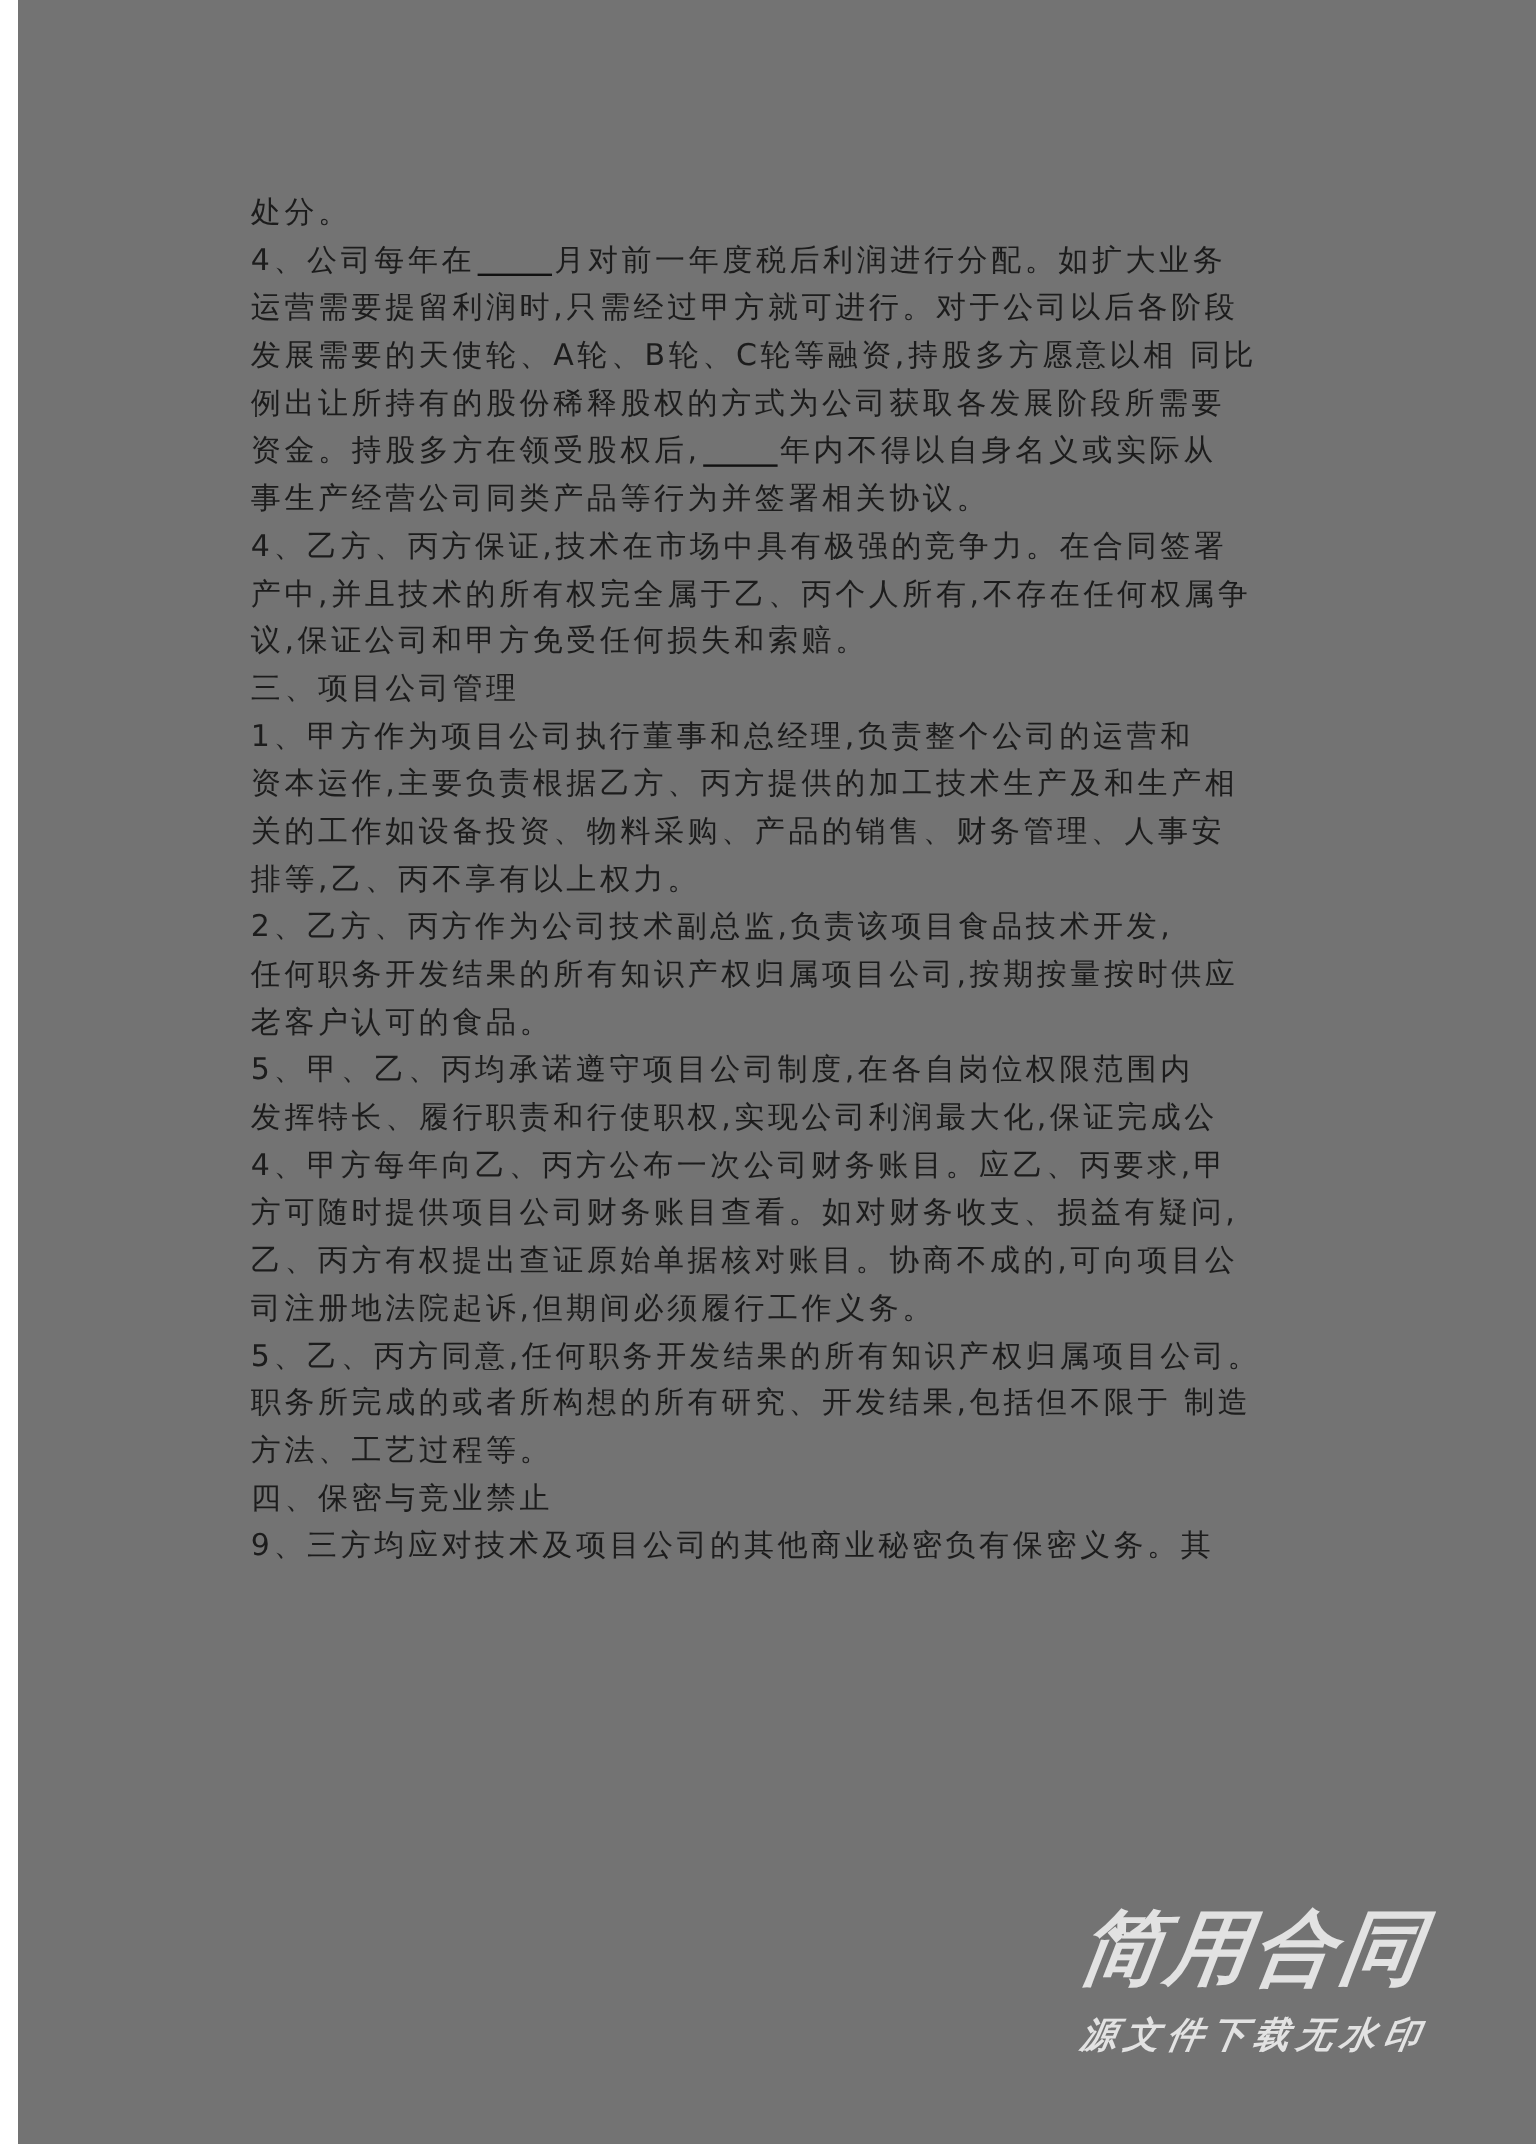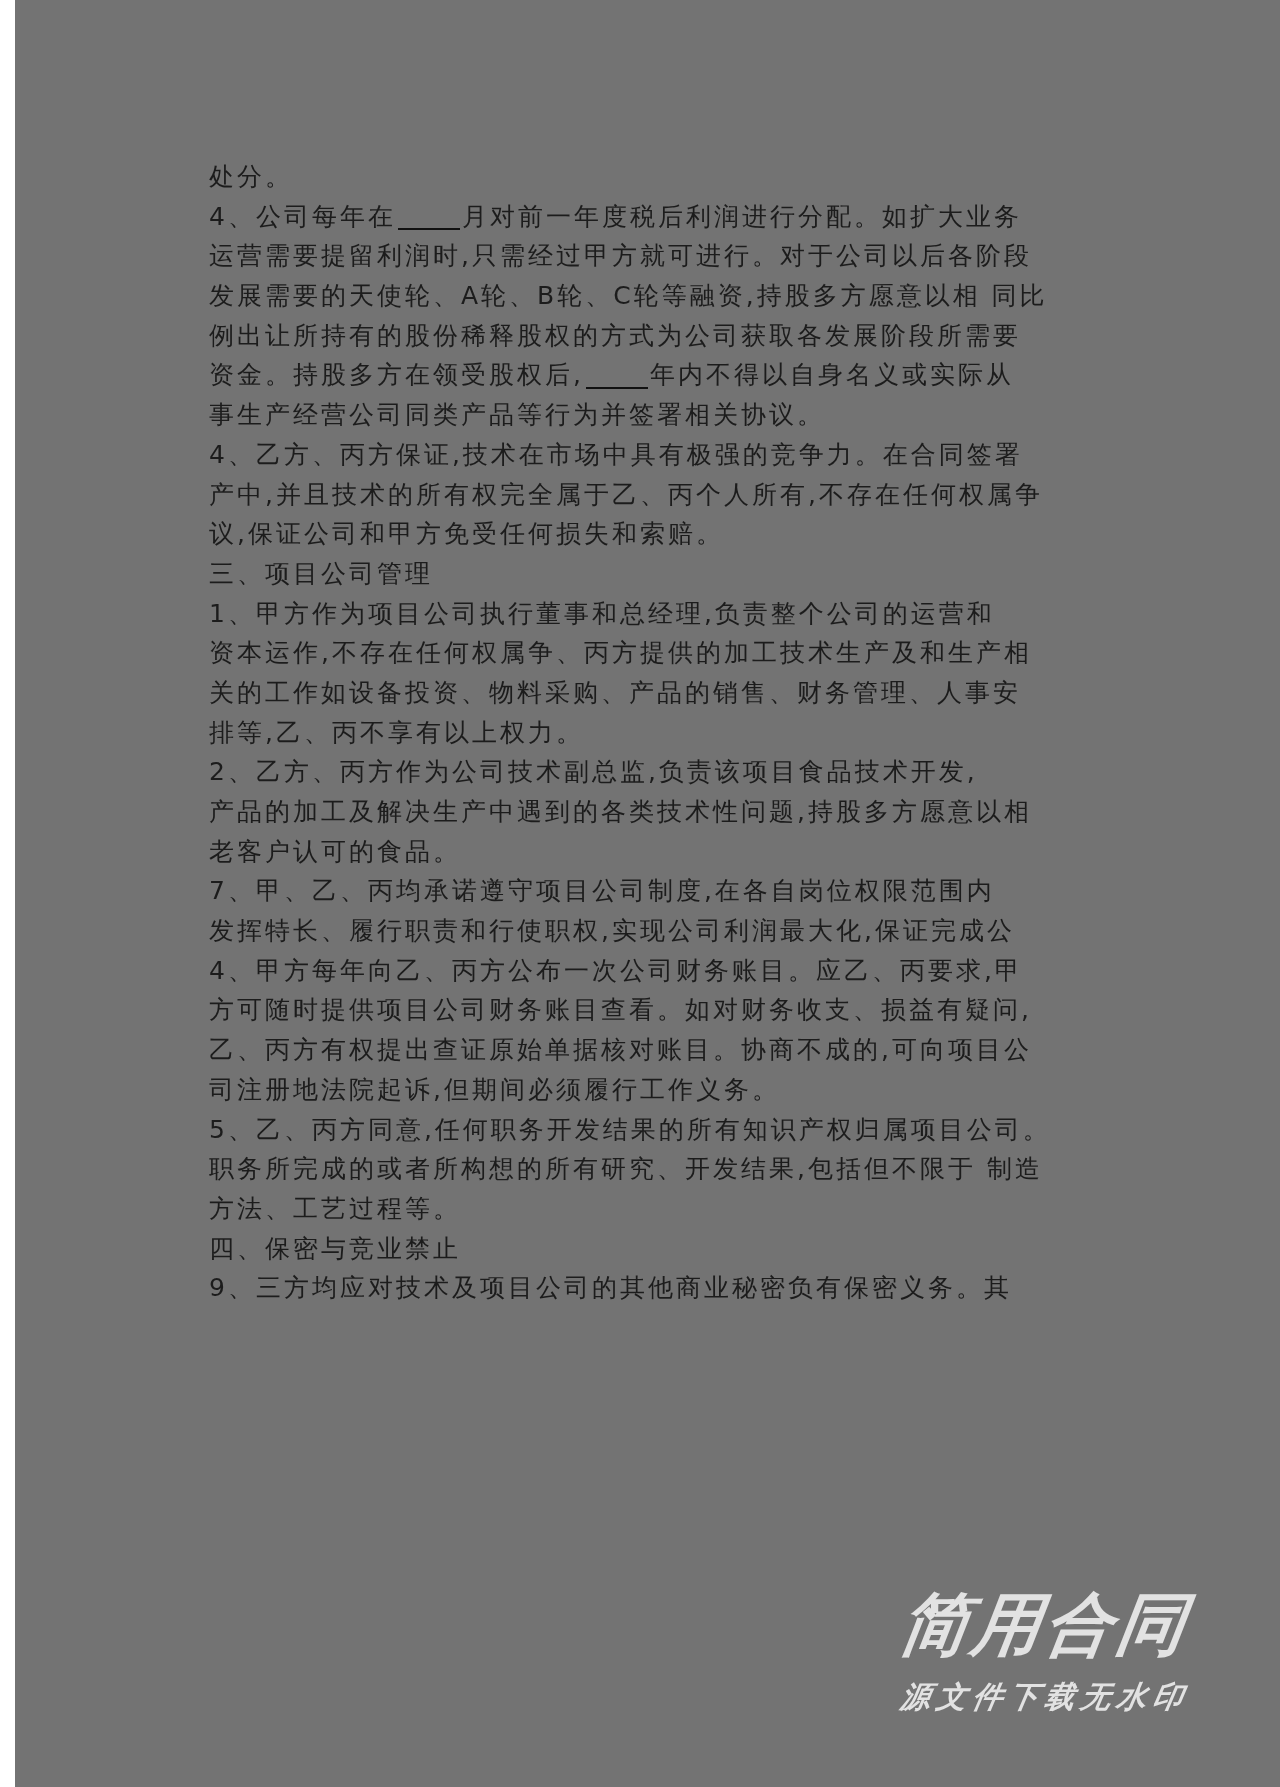--- a/index.html
+++ b/index.html
@@ -81,27 +81,27 @@
     <div class="line"><span>运营需要提留利润时,只需经过甲方就可进行。对于公司以后各阶段</span></div>
     <div class="line"><span>发展需要的天使轮、A轮、B轮、C轮等融资,持股多方愿意以相 同比</span></div>
     <div class="line"><span>例出让所持有的股份稀释股权的方式为公司获取各发展阶段所需要</span></div>
     <div class="line"><span>资金。持股多方在领受股权后,</span><span class="blank"></span><span>年内不得以自身名义或实际从</span></div>
     <div class="line"><span>事生产经营公司同类产品等行为并签署相关协议。</span></div>
     <div class="line"><span>4、乙方、丙方保证,技术在市场中具有极强的竞争力。在合同签署</span></div>
     <div class="line"><span>产中,并且技术的所有权完全属于乙、丙个人所有,不存在任何权属争</span></div>
     <div class="line"><span>议,保证公司和甲方免受任何损失和索赔。</span></div>
     <div class="line"><span>三、项目公司管理</span></div>
     <div class="line"><span>1、甲方作为项目公司执行董事和总经理,负责整个公司的运营和</span></div>
-    <div class="line"><span>资本运作,不存在任何权属争、丙方提供的加工技术生产及和生产相</span></div>
+    <div class="line"><span>资本运作,主要负责根据乙方、丙方提供的加工技术生产及和生产相</span></div>
     <div class="line"><span>关的工作如设备投资、物料采购、产品的销售、财务管理、人事安</span></div>
     <div class="line"><span>排等,乙、丙不享有以上权力。</span></div>
     <div class="line"><span>2、乙方、丙方作为公司技术副总监,负责该项目食品技术开发,</span></div>
-    <div class="line"><span>产品的加工及解决生产中遇到的各类技术性问题,持股多方愿意以相</span></div>
+    <div class="line"><span>任何职务开发结果的所有知识产权归属项目公司,按期按量按时供应</span></div>
     <div class="line"><span>老客户认可的食品。</span></div>
-    <div class="line"><span>7、甲、乙、丙均承诺遵守项目公司制度,在各自岗位权限范围内</span></div>
+    <div class="line"><span>5、甲、乙、丙均承诺遵守项目公司制度,在各自岗位权限范围内</span></div>
     <div class="line"><span>发挥特长、履行职责和行使职权,实现公司利润最大化,保证完成公</span></div>
     <div class="line"><span>4、甲方每年向乙、丙方公布一次公司财务账目。应乙、丙要求,甲</span></div>
     <div class="line"><span>方可随时提供项目公司财务账目查看。如对财务收支、损益有疑问,</span></div>
     <div class="line"><span>乙、丙方有权提出查证原始单据核对账目。协商不成的,可向项目公</span></div>
     <div class="line"><span>司注册地法院起诉,但期间必须履行工作义务。</span></div>
     <div class="line"><span>5、乙、丙方同意,任何职务开发结果的所有知识产权归属项目公司。</span></div>
     <div class="line"><span>职务所完成的或者所构想的所有研究、开发结果,包括但不限于 制造</span></div>
     <div class="line"><span>方法、工艺过程等。</span></div>
     <div class="line"><span>四、保密与竞业禁止</span></div>
     <div class="line"><span>9、三方均应对技术及项目公司的其他商业秘密负有保密义务。其</span></div>

